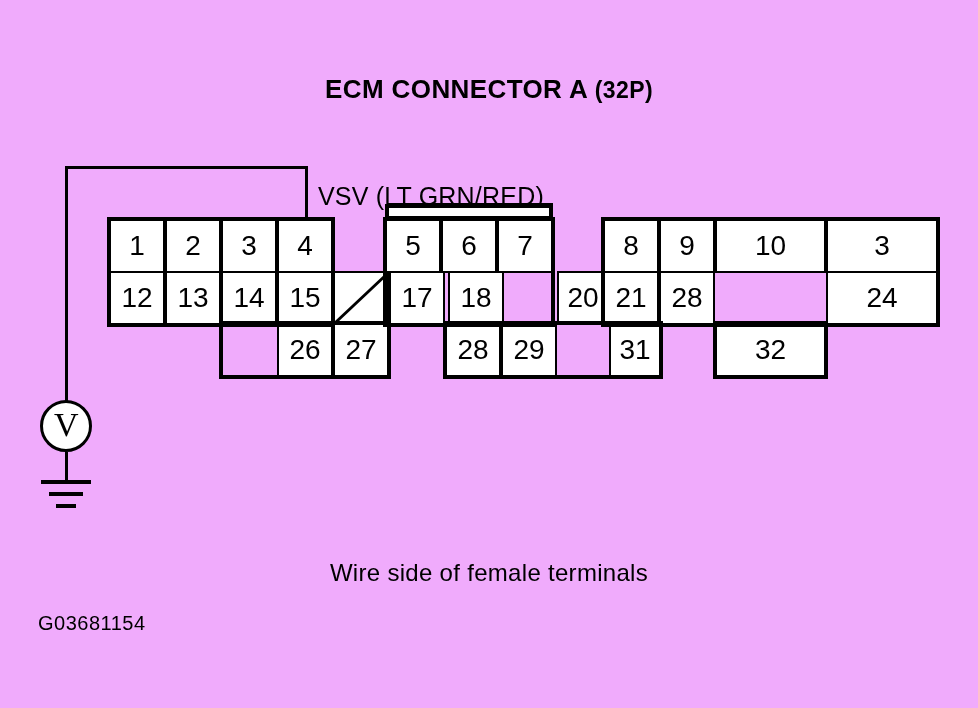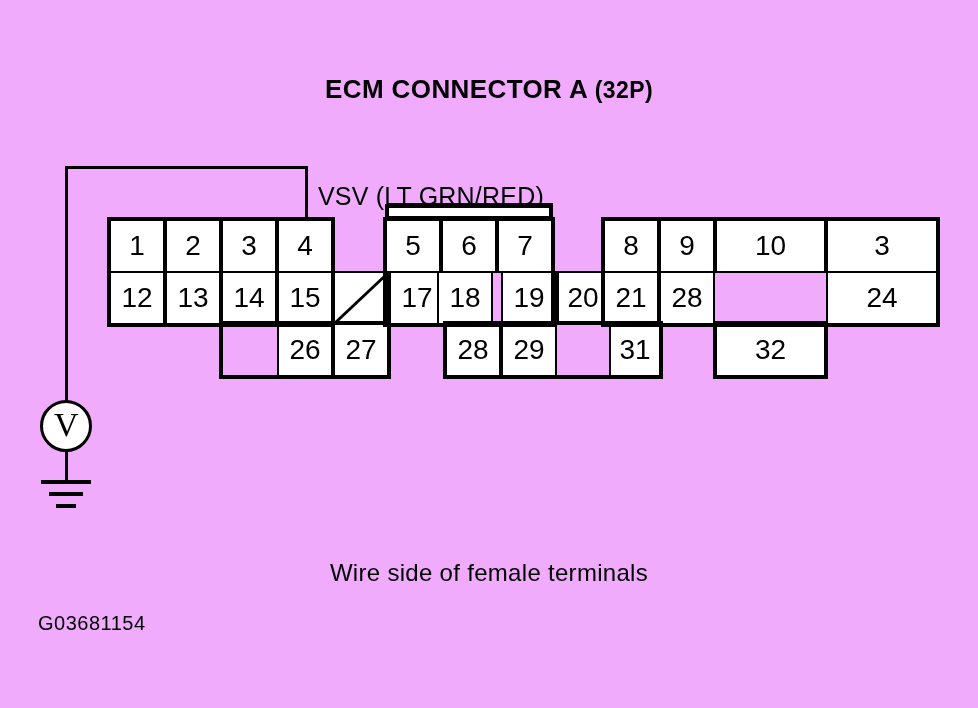--- a/index.html
+++ b/index.html
@@ -171,22 +171,21 @@
   <div class="cell" style="left:659px; top:219px; width:56px; height:54px;">9</div>
   <div class="cell" style="left:715px; top:219px; width:111px; height:54px;">10</div>
   <div class="cell" style="left:826px; top:219px; width:112px; height:54px;">3</div>
 
   <div class="cell" style="left:109px; top:271px; width:56px; height:54px;">12</div>
   <div class="cell" style="left:165px; top:271px; width:56px; height:54px;text-align:right;">13</div>
   <div class="cell" style="left:221px; top:271px; width:56px; height:54px;">14</div>
   <div class="cell" style="left:277px; top:271px; width:56px; height:54px;">15</div>
   <div class="cell blank" style="left:333px; top:271px; width:56px; height:54px;"></div>
   <div class="cell" style="left:389px; top:271px; width:56px; height:54px;">17</div>
-  <div class="cell" style="left:437px; top:271px; width:56px; height:54px;">18</div>
-  <div class="cell" style="left:501px; top:271px; width:56px; height:54px;">19</div>
+  <div class="cell" style="left:448px; top:271px; width:56px; height:54px;">18</div>
   <div class="cell" style="left:557px; top:271px; width:52px; height:54px;">20</div>
   <div class="cell" style="left:603px; top:271px; width:56px; height:54px;">21</div>
   <div class="cell" style="left:659px; top:271px; width:56px; height:54px;">28</div>
   <div class="cell" style="left:826px; top:271px; width:112px; height:54px;">24</div>
 
   <div class="cell" style="left:277px; top:323px; width:56px; height:54px;">26</div>
   <div class="cell" style="left:333px; top:323px; width:56px; height:54px;">27</div>
 
   <div class="cell" style="left:445px; top:323px; width:56px; height:54px;">28</div>
   <div class="cell" style="left:501px; top:323px; width:56px; height:54px;">29</div>

